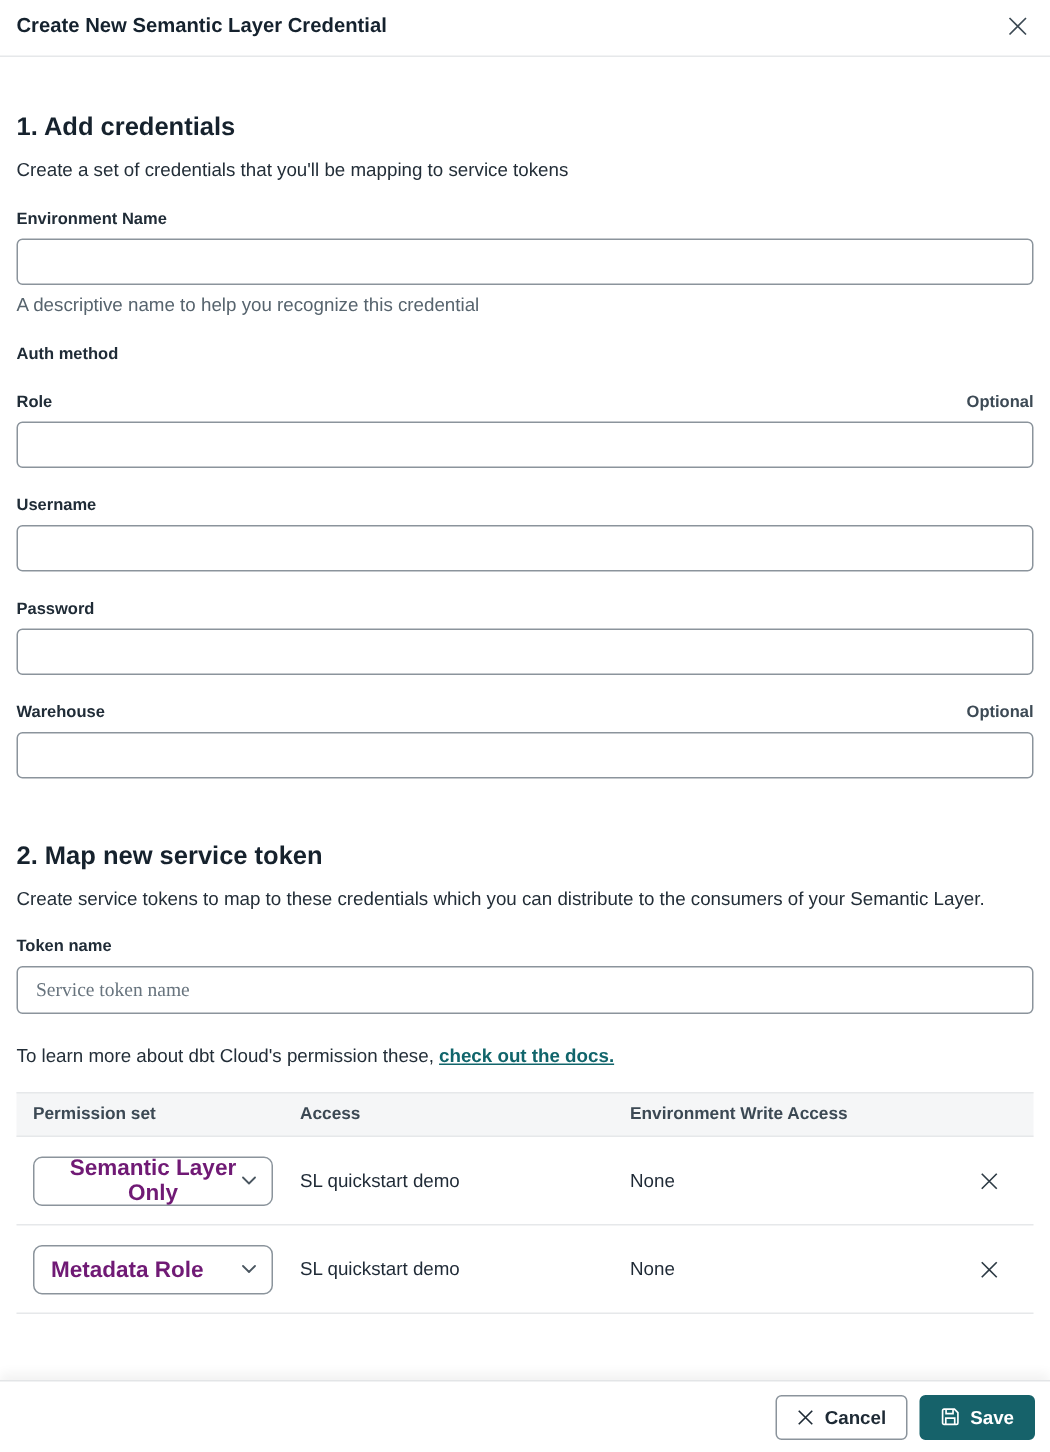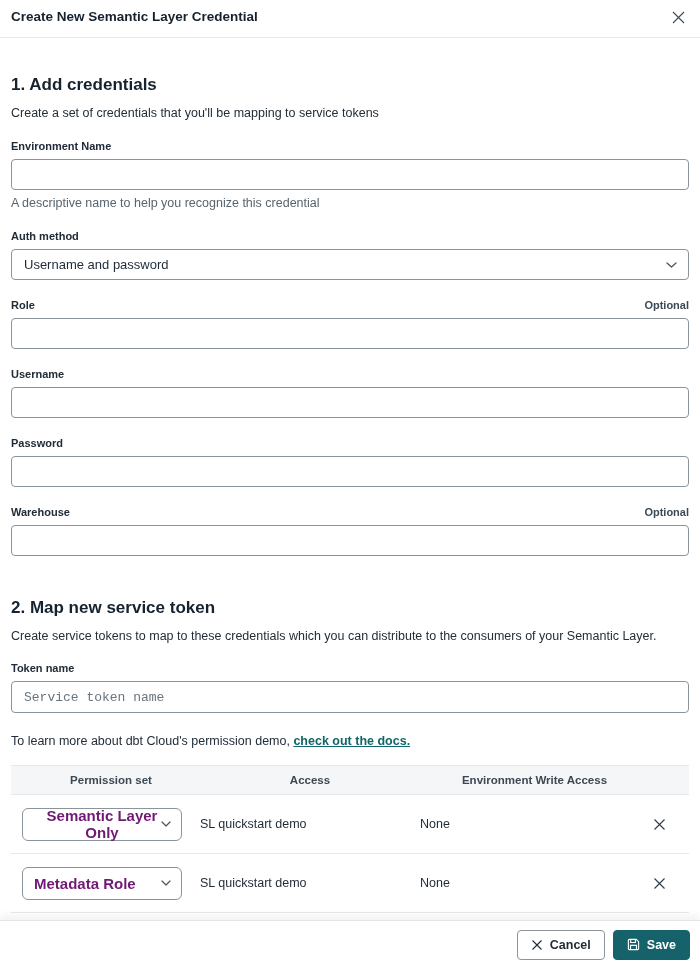--- a/index.html
+++ b/index.html
@@ -35,42 +35,42 @@
   .sec2-heading { margin-top: 42px; }
   .section-subtitle { margin-top: 11px; font-size: 12.5px; color: #232e38; line-height: 15px; }
 
   .field-label-row { display: flex; justify-content: space-between; align-items: baseline; margin-top: 19px; }
   .field-label { font-size: 11px; font-weight: 700; color: #202c37; line-height: 13px; }
   .optional-tag { font-size: 11px; font-weight: 600; color: #3d4a55; }
   .text-input {
     display: block; width: 100%; margin-top: 6px; height: 31px;
     border: 1px solid #8b949c; border-radius: 4px;
     padding: 0 12px; font-size: 13px; color: #1e2a35; background: #fff;
-    font-family: Liberation Mono, monospace; outline: none;
+    font-family: Liberation Serif, serif; outline: none;
   }
   .text-input::placeholder { color: #68747e; opacity: 1; }
   .helper-text { margin-top: 6px; font-size: 12.5px; color: #57646e; line-height: 15px; }
 
   .select-box {
     position: relative; margin-top: 6px; height: 31px; width: 100%;
     border: 1px solid #8b949c; border-radius: 4px; background: #fff;
     display: flex; align-items: center; padding: 0 12px; cursor: pointer;
   }
   .select-box .select-value { font-size: 13px; color: #1e2a35; }
   .select-box .chev { position: absolute; right: 11px; top: 50%; transform: translateY(-50%); color: #4a5660; display: flex; }
 
   
   .docs-line { margin-top: 21px; font-size: 12.5px; color: #232e38; }
   .docs-link { color: #11656b; font-weight: 600; text-decoration: underline; cursor: pointer; }
 
   
   .perm-table { margin-top: 17px; }
   .perm-head {
     display: flex; align-items: center; height: 30px;
-    background: #f5f6f7; border-top: 1px solid #e6e8ea; border-bottom: 1px solid #e6e8ea; text-align: center;
+    background: #f5f6f7; border-top: 1px solid #e6e8ea; border-bottom: 1px solid #e6e8ea;
   }
   .perm-head .th { font-size: 11.5px; font-weight: 600; color: #3c4954; }
   .col-permission { width: 189px; padding-left: 11px; }
   .col-project { width: 220px; }
   .col-env { flex: 1; }
   .col-remove { width: 40px; display: flex; justify-content: flex-start; }
   .perm-row { display: flex; align-items: center; height: 59px; border-bottom: 1px solid #e6e8ea; }
   .row-select {
     position: relative; width: 160px; height: 33px;
     border: 1px solid #8b949c; border-radius: 6px; background: #fff;
@@ -127,28 +127,20 @@
 
     <div class="field-label-row">
       <span class="field-label">Environment Name</span>
     </div>
     <input class="text-input" type="text" value="" style="">
     <div class="helper-text">A descriptive name to help you recognize this credential</div>
 
     <div class="field-label-row">
       <span class="field-label">Auth method</span>
     </div>
-    <div class="select-box">
-      <span class="select-value">Username and password</span>
-      <span class="chev">
-        <svg width="11" height="7" viewBox="0 0 11 7">
-            <path d="M1 1.5 L5.5 5.5 L10 1.5" stroke="currentColor" stroke-width="1.3" fill="none" stroke-linecap="round" stroke-linejoin="round"></path>
-          </svg>
-      </span>
-    </div>
 
     <div class="field-label-row">
       <span class="field-label">Role</span>
       <span class="optional-tag">Optional</span>
     </div>
     <input class="text-input" type="text" value="" style="">
 
     <div class="field-label-row">
       <span class="field-label">Username</span>
     </div>
@@ -167,21 +159,21 @@
 
     
     <div class="section-heading sec2-heading">2. Map new service token</div>
     <div class="section-subtitle">Create service tokens to map to these credentials which you can distribute to the consumers of your Semantic Layer.</div>
 
     <div class="field-label-row" style="margin-top:18px;">
       <span class="field-label">Token name</span>
     </div>
     <input class="text-input" style="height: 32px;" type="text" placeholder="Service token name">
 
-    <div class="docs-line"><span>To learn more about dbt Cloud's permission demo, </span><a class="docs-link">check out the docs.</a></div>
+    <div class="docs-line"><span>To learn more about dbt Cloud's permission these, </span><a class="docs-link">check out the docs.</a></div>
 
     
     <div class="perm-table">
       <div class="perm-head">
         <div class="th col-permission">Permission set</div>
         <div class="th col-project">Access</div>
         <div class="th col-env">Environment Write Access</div>
         <div class="col-remove"></div>
       </div>
 

